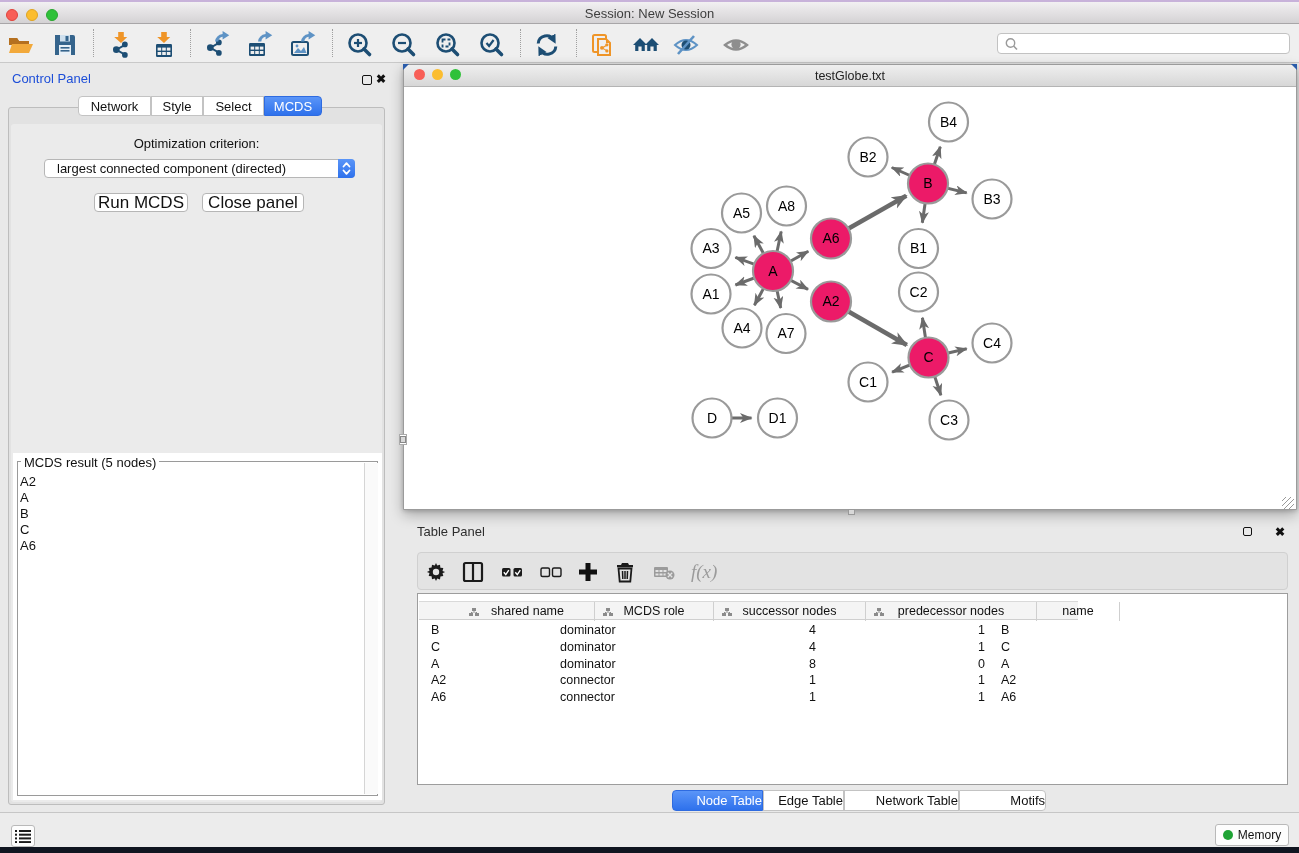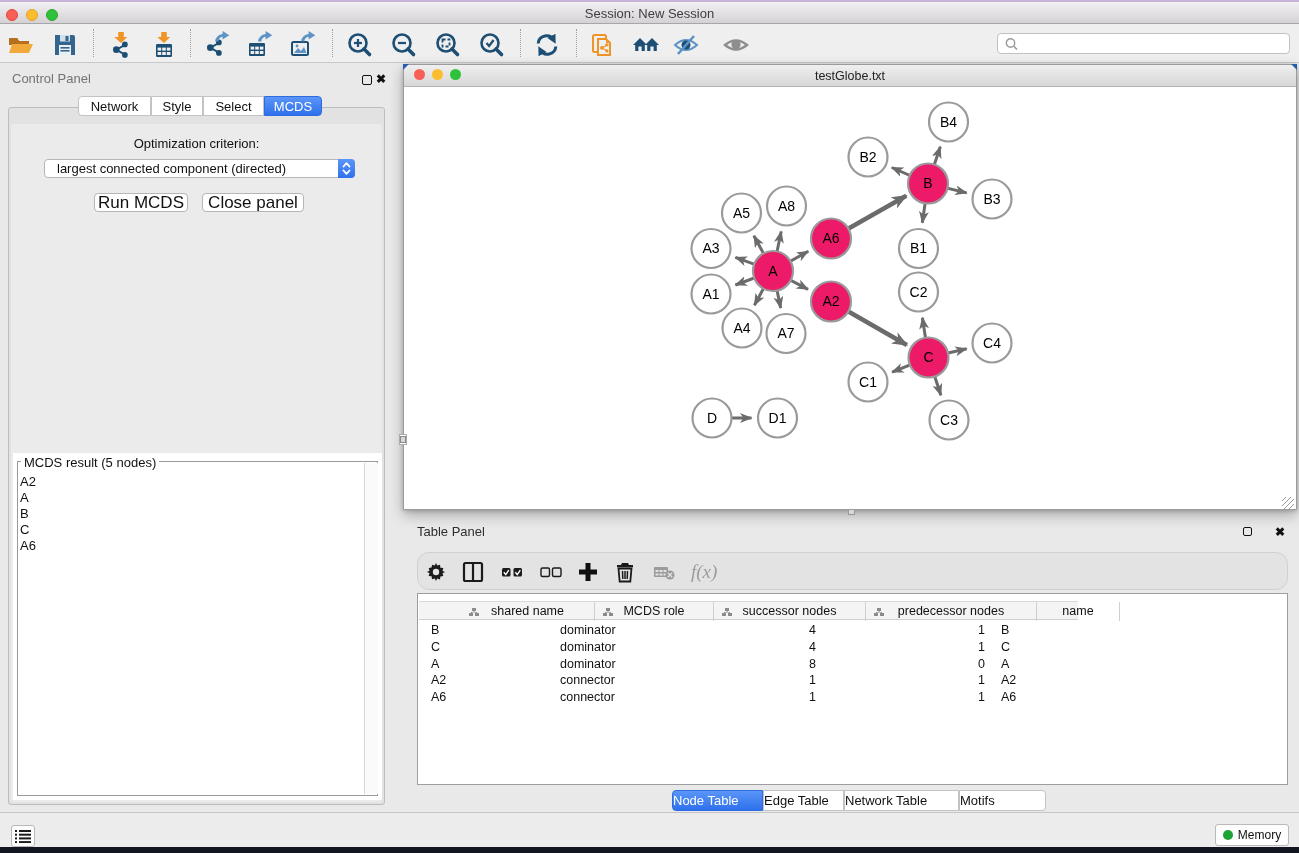--- a/index.html
+++ b/index.html
@@ -14,21 +14,21 @@
 #titlebar .t1 { left:6px; background:#f85f57; border:1px solid #e0443c; }
 #titlebar .t2 { left:26px; background:#fbbd2f; border:1px solid #e0a422; }
 #titlebar .t3 { left:46px; background:#2fc139; border:1px solid #2aa630; }
 #title { width:100%; top:4px; text-align:center; font-size:13px; color:#3e3e3e; }
 
 #toolbar { left:0; top:24px; width:1299px; height:39px; background:#efefef; border-bottom:1px solid #c9c9c9; }
 .tbi { position:absolute; top:7px; }
 .tsep { position:absolute; top:5px; width:0; height:28px; border-left:1px dotted #9f9f9f; }
 #search { left:997px; top:9px; width:293px; height:21px; background:#fff; border:1px solid #c2c2c2; border-radius:4px; }
 
-#cpTitle { left:12px; top:71px; font-size:13px; color:#737373; }
+#cpTitle { left:12px; top:71px; font-size:13px; color:#1d4ed8; }
 #cpFloat { left:362px; top:75px; width:10px; height:10px; border:1.6px solid #111; border-radius:2px;}
 #cpClose { left:376px; top:72px; font-size:12px; color:#111; font-weight:bold; }
 #cpPanel { left:8px; top:107px; width:377px; height:698px; background:#e2e2e2; border:1px solid #bdbdbd; border-radius:3px; }
 #cpInner { left:11px; top:124px; width:371px; height:678px; background:#ebebeb; border-radius:3px; }
 #tabs { left:78px; top:96px; height:20px; }
 .tab { position:absolute; top:0; height:20px; background:#fff; border:1px solid #c3c3c3; font-size:13px; text-align:center; line-height:19px; color:#111; }
 .tab.sel { background:linear-gradient(#5a95f8,#2e71ec); color:#fff; border-color:#2e6be0; }
 #optLabel { left:0px; top:136px; width:393px; text-align:center; font-size:13px; color:#111; }
 #dropdown { left:44px; top:159px; width:311px; height:19px; background:#fff; border:1px solid #b6b6b6; border-radius:4px; font-size:13px; color:#111; padding-left:12px; line-height:17px;}
 #ddBtn { left:338px; top:159px; width:17px; height:19px; border-radius:0 4px 4px 0; background:linear-gradient(#5a95f8,#2e71ec); }
@@ -43,28 +43,28 @@
 #netTitle { left:0; top:0; width:892px; height:22px; background:linear-gradient(#efefef,#d7d7d7); border-bottom:1px solid #b4b4b4; border-radius:5px 5px 0 0; }
 #netTitle .t1 { left:10px; background:#f85f57; }
 #netTitle .t2 { left:28px; background:#fbbd2f; }
 #netTitle .t3 { left:46px; background:#2fc139; }
 .tlsm { position:absolute; width:11px; height:11px; border-radius:50%; top:4px; }
 #netName { width:100%; top:4px; text-align:center; font-size:12.5px; color:#222; }
 
 #tpTitle { left:417px; top:524px; font-size:13px; color:#2e2e2e; }
 #tpFloat { left:1243px; top:527px; width:9px; height:9px; border:1.5px solid #111; border-radius:2px;}
 #tpClose { left:1275px; top:525px; font-size:12px; color:#111; font-weight:bold; }
-#tpBar { left:417px; top:552px; width:871px; height:38px; background:#e3e3e3; border:1px solid #d0d0d0; border-radius:12px; }
+#tpBar { left:417px; top:552px; width:871px; height:38px; background:#e3e3e3; border:1px solid #d0d0d0; border-radius:4px; }
 #tpTable { left:417px; top:593px; width:871px; height:192px; background:#fff; border:1px solid #9d9d9d; }
 #tblHead { left:1px; top:7px; height:19px; background:#f4f4f4; border-top:1px solid #d9d9d9; border-bottom:1px solid #cfcfcf; }
 .hcell { position:absolute; top:0; height:19px; border-right:1px solid #cfcfcf; font-size:12.5px; text-align:center; line-height:18px; color:#111;margin-left:42px; }
 .trow { position:absolute; font-size:12.5px; color:#111; height:16px; }
 .tnum { position:absolute; font-size:12.5px; color:#111; text-align:right; }
 
-.btab { position:absolute; top:790px; height:21px; background:#fff; border:1px solid #c3c3c3; font-size:13px; text-align:left; line-height:20px; color:#111; }
+.btab { position:absolute; top:790px; height:21px; background:#fff; border:1px solid #c3c3c3; font-size:13px; text-align:right; line-height:20px; color:#111; }
 .btab.sel { background:linear-gradient(#5a95f8,#2e71ec); color:#fff; border-color:#2e6be0; }
 
 #statusbar { left:0; top:812px; width:1299px; height:35px; background:#ececec; border-top:1px solid #c6c6c6; }
 #listBtn { left:11px; top:825px; width:24px; height:22px; background:#fdfdfd; border:1px solid #b9b9b9; border-radius:3px; }
 #memBtn { left:1215px; top:824px; width:74px; height:22px; background:#fdfdfd; border:1px solid #b9b9b9; border-radius:3px; font-size:12px; color:#111; text-align:center; line-height:20px; }
 #deskBot { left:0; top:847px; width:1299px; height:6px; background:#101520; }
 </style>
 </head>
 <body>
 <div id="deskTop" class="abs"></div>

